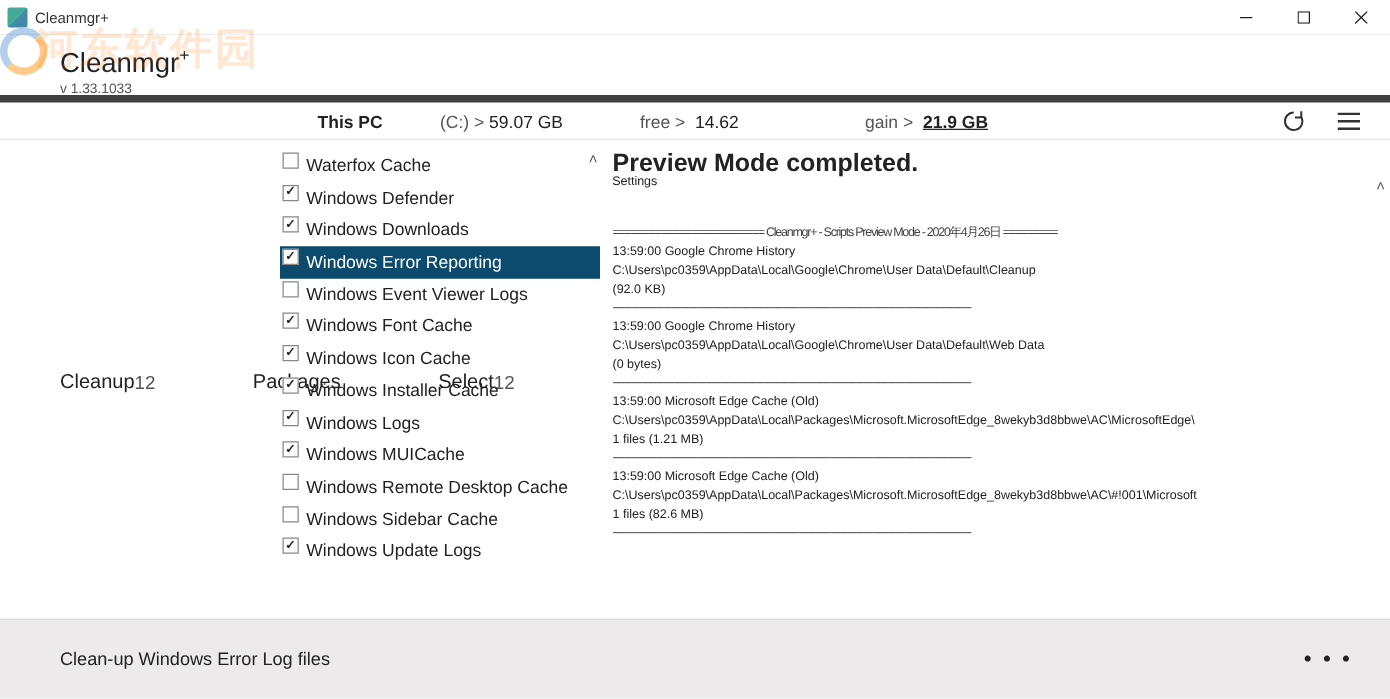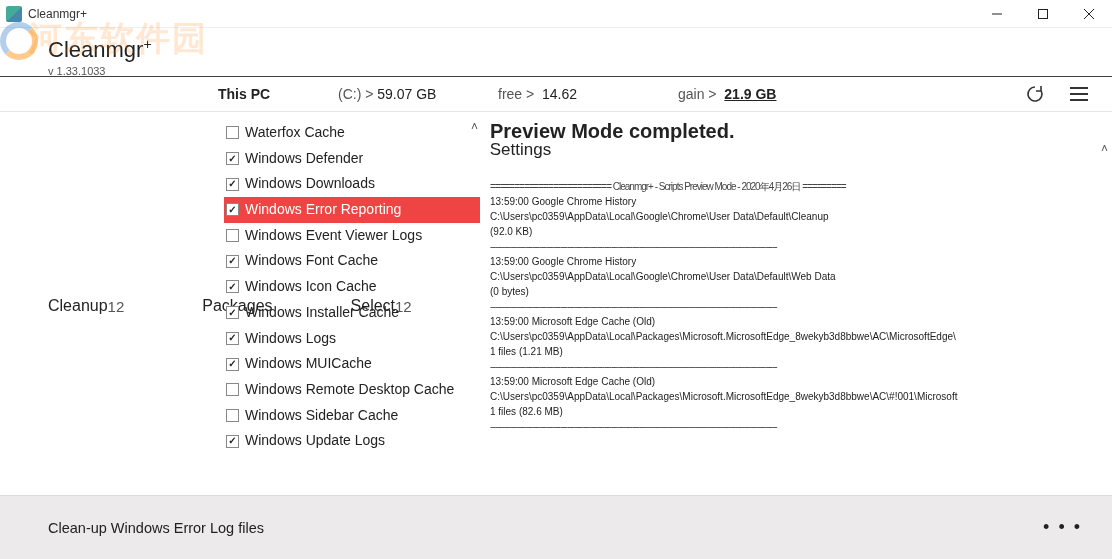--- a/index.html
+++ b/index.html
@@ -10,39 +10,39 @@
 .titlebar-title { font-size: 12px; color: #333; }
 .titlebar-ctrls { display: flex; }
 .titlebar-btn { width: 46px; height: 28px; display: flex; align-items: center; justify-content: center; font-size: 12px; color: #222; }
 .watermark { position: absolute; left: 0; top: 4px; pointer-events: none; font-size: 34px; font-weight: 700; color: rgba(255,120,0,0.18); letter-spacing: 2px; z-index: 50; margin-top: 12px; }
 .watermark .circ { display:inline-block; width:38px; height:38px; border:6px solid rgba(40,120,200,0.35); border-right-color: rgba(255,140,0,0.45); border-bottom-color: rgba(255,140,0,0.45); border-radius:50%; vertical-align:middle; margin-right:-10px; }
 .hdr-row { display: flex; height: 48px; }
 .app-name-area { width: 218px; padding: 8px 0 0 48px; }
 .app-name { font-size: 22px; font-weight: 400; color: #222; }
 .app-ver { font-size: 11px; color: #555; margin-top: 2px; }
 .more-tab { width: 112px; background: #f1f1f1; display: flex; align-items: center; justify-content: flex-start; padding-left: 14px; color: #444; font-size: 14px; }
-.info-row { display: flex; align-items: center; height: 36px; border-top: 1px solid #404040; border-bottom: 1px solid #e6e6e6; }
+.info-row { display: flex; align-items: center; height: 36px; border-top: 6px solid #404040; border-bottom: 1px solid #e6e6e6; padding-left: 36px; }
 .info-row .spacer-left { width: 218px; }
 .info-row .thispc { font-weight: 600; font-size: 14px; width: 98px; }
 .info-cell { font-size: 14px; color: #222; }
 .info-cell .lbl { color: #555; }
 .info-cell .val { color: #222; }
 .info-cell.gain .val { font-weight: 700; text-decoration: underline; }
 .info-right { margin-left: auto; display: flex; align-items: center; gap: 22px; padding-right: 22px; }
 .icon-btn { width: 22px; height: 22px; display:flex; align-items:center; justify-content:center; color:#333; }
 .main-row { display: flex; height: 370px; }
 .sidebar { width: 218px; padding: 18px 0 0 0; display:flex; }
 .side-item { display:flex; justify-content:space-between; align-items:center; padding: 10px 30px 10px 48px; font-size: 16px; color:#222; }
 .side-item .badge { color:#555; font-size:15px; }
 .side-space { flex:1; }
-.side-settings { padding: 10px 30px 10px 48px; font-size:17px; color:#222; }
+.side-settings { padding: 10px 30px 10px 48px; font-size:10px; color:#222; }
 .checklist-wrap { width: 262px; position: relative; border-right: 0; }
 .checklist { height: 100%; overflow: hidden; padding: 8px 0 0 6px; }
-.check-row { display:flex; align-items:center; gap:6px; padding: 2px 4px 2px 2px; font-size: 14px; color:#222; line-height: 1.55; }
-.check-row.selected { background:#ef4444; color:#fff; }
+.check-row { display:flex; align-items:flex-start; gap:6px; padding: 2px 4px 2px 2px; font-size: 14px; color:#222; line-height: 1.55; }
+.check-row.selected { background:#0c4a6e; color:#fff; }
 .cb { width:13px; height:13px; border:1px solid #888; display:inline-flex; align-items:center; justify-content:center; font-size:10px; color:#222; background:#fff; flex:none; }
 .check-row.selected .cb { color:#222; }
 .cb.checked::after { content:"✓"; line-height:1; font-weight:700; }
 .list-scroll-up { position:absolute; right:2px; top:8px; font-size:12px; color:#555; }
 .preview-wrap { flex:1; position:relative; padding: 8px 6px 0 10px; }
 .preview-title { font-weight:700; font-size:20px; margin-bottom:4px; }
 .log { font-size: 10px; color:#222; line-height:1.5; height: 330px; overflow:hidden;margin-top:36px; }
 .log .hr-line { letter-spacing:-1px; color:#444; white-space:nowrap; overflow:hidden; }
 .preview-scroll-up { position:absolute; right:4px; top:30px; font-size:12px; color:#555; }
 .status-bar { position:absolute; left:0; right:0; bottom:0; height:64px; background:#eceaea; border-top:1px solid #ddd; display:flex; align-items:center; padding: 0 30px 0 48px; justify-content:space-between; }
@@ -83,21 +83,21 @@
 <div class="hdr-row">
   <div class="app-name-area">
     <div class="app-name"><span>Cleanmgr</span><sup style="font-size:14px;">+</sup></div>
     <div class="app-ver">v 1.33.1033</div>
   </div>
 </div>
 
 <div class="info-row">
   <div class="spacer-left"></div>
   <div class="thispc">This PC</div>
-  <div class="info-cell" style="width:160px;margin-left:22px;">
+  <div class="info-cell" style="width:160px;">
     <span class="lbl">(C:) &gt;</span> <span class="val">59.07 GB</span>
   </div>
   <div class="info-cell" style="width:180px;">
     <span class="lbl">free  &gt;</span>&nbsp;&nbsp;<span class="val">14.62</span>
   </div>
   <div class="info-cell gain">
     <span class="lbl">gain  &gt;</span>&nbsp;&nbsp;<span class="val">21.9 GB</span>
   </div>
   <div class="info-right">
     <div class="icon-btn">

